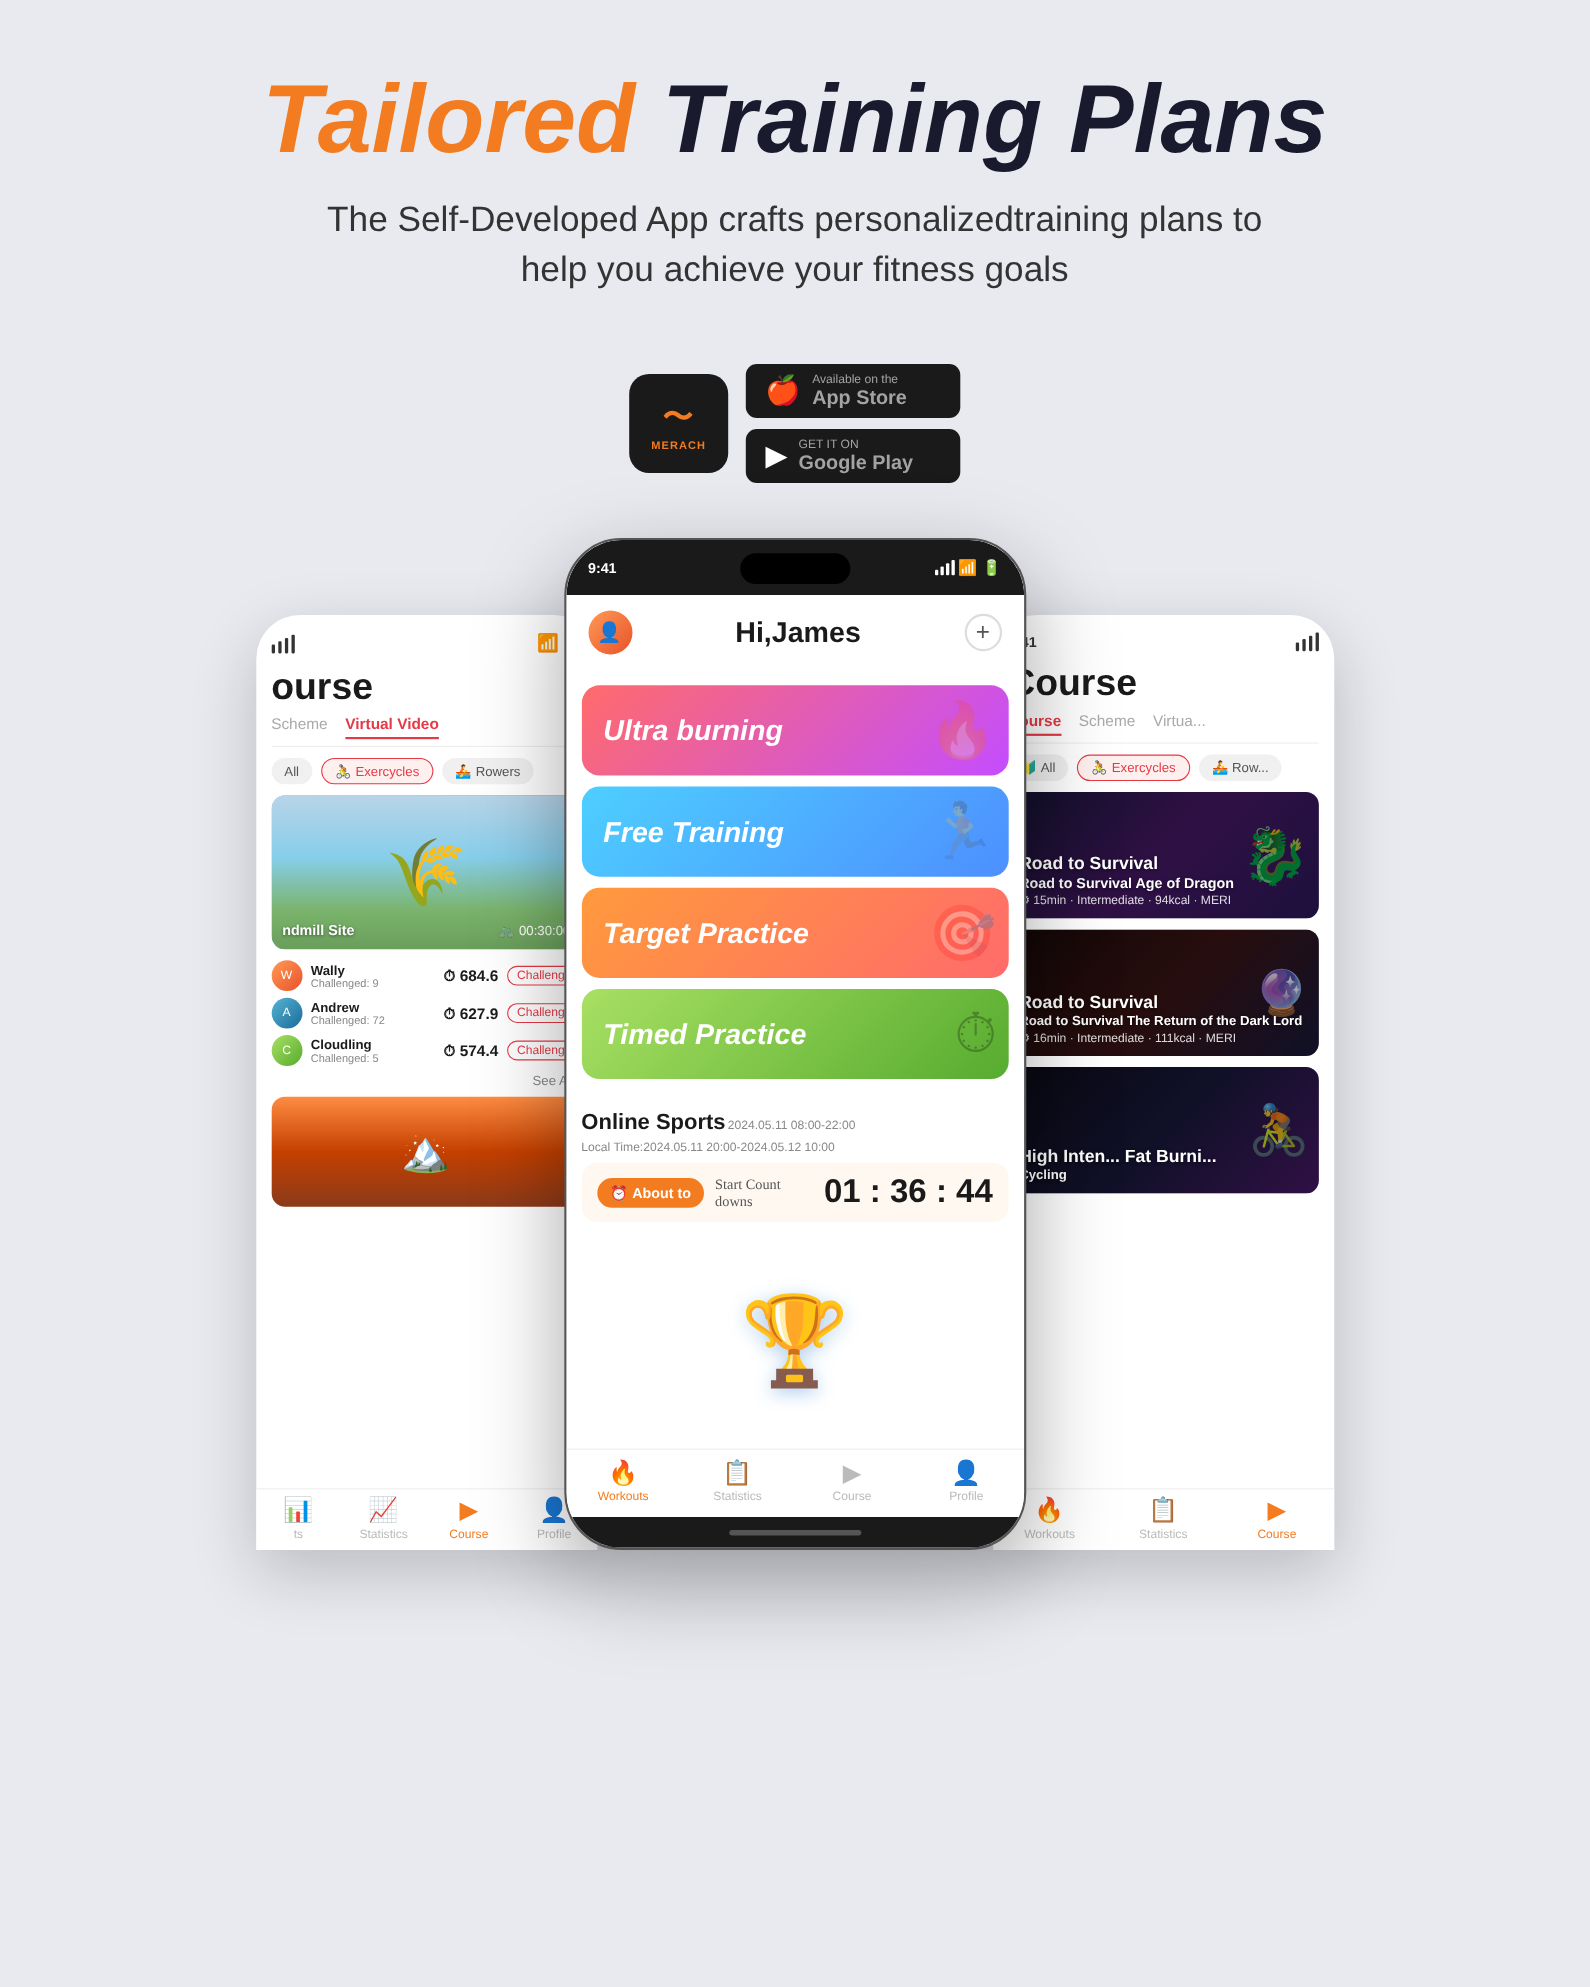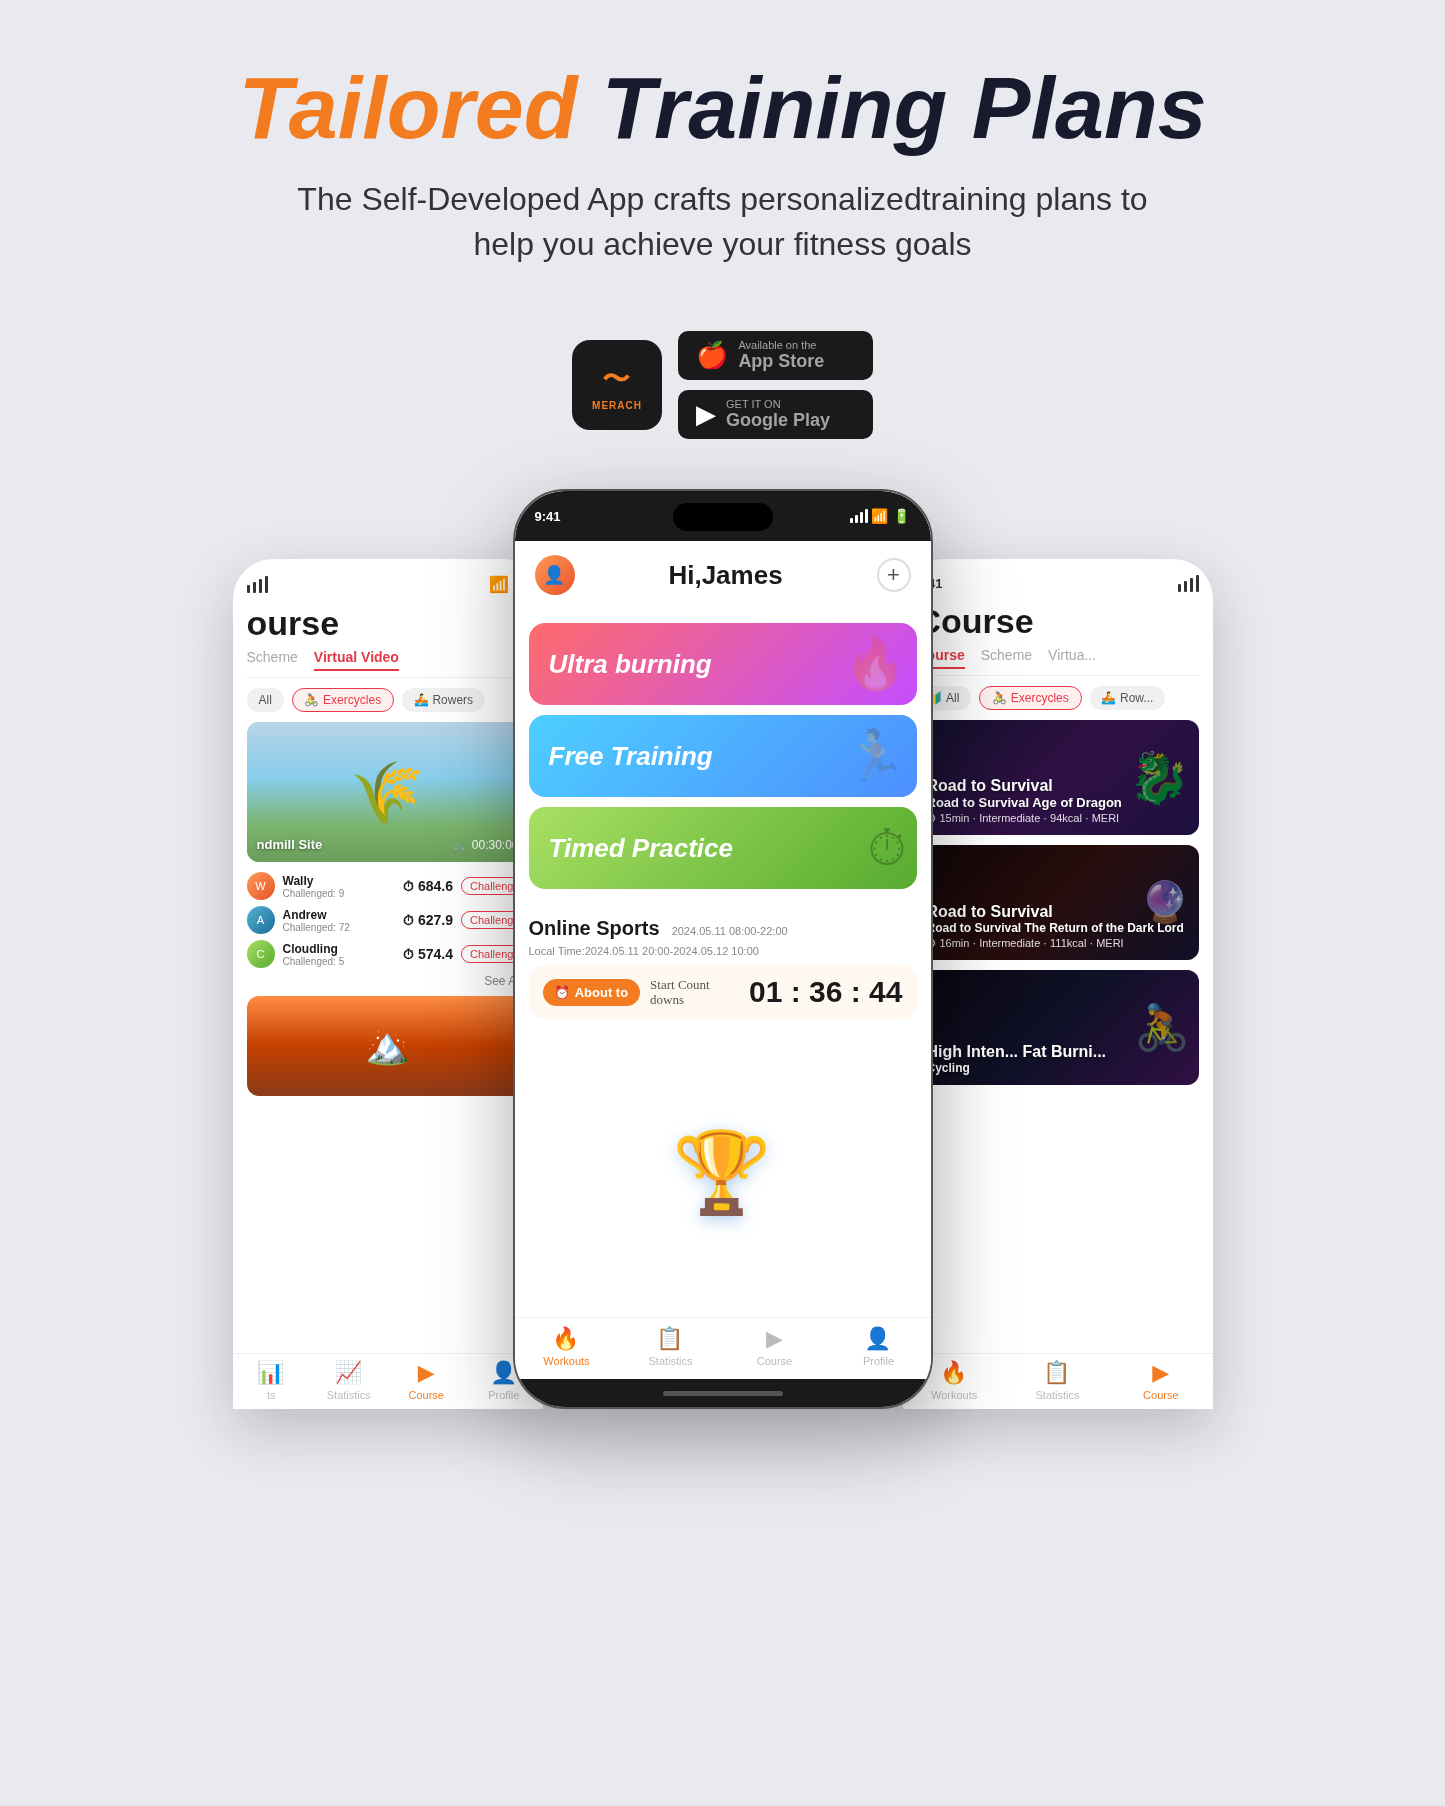--- a/index.html
+++ b/index.html
@@ -690,28 +690,32 @@
 
       <div class="training-cards">
         <div class="training-card card-ultra">
           <span class="card-label">Ultra burning</span>
           <span class="card-deco">🔥</span>
         </div>
         <div class="training-card card-free">
           <span class="card-label">Free Training</span>
           <span class="card-deco">🏃</span>
         </div>
+        <div class="training-card card-target">
+          <span class="card-label">Target Practice</span>
+          <span class="card-deco">🎯</span>
+        </div>
         <div class="training-card card-timed">
           <span class="card-label">Timed Practice</span>
           <span class="card-deco">⏱</span>
         </div>
       </div>
 
       <div class="online-sports-section">
-        <div style="display:flex;align-items:baseline;gap:12px;">
+        <div style="display:flex;align-items:baseline;gap:2px;">
           <span class="section-title">Online Sports</span>
           <span class="section-time">2024.05.11 08:00-22:00</span>
         </div>
         <div class="section-time">Local Time:2024.05.11 20:00-2024.05.12 10:00</div>
         <div class="countdown-row">
           <div class="about-to-btn">
             <span>⏰</span>
             <span>About to</span>
           </div>
           <div class="countdown-label">

